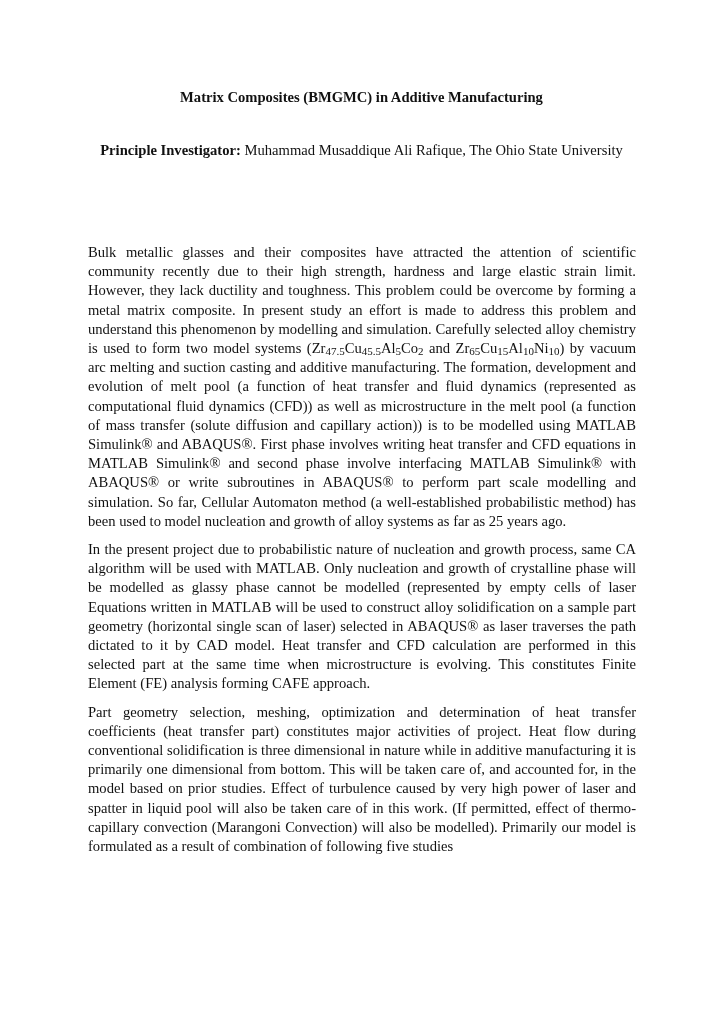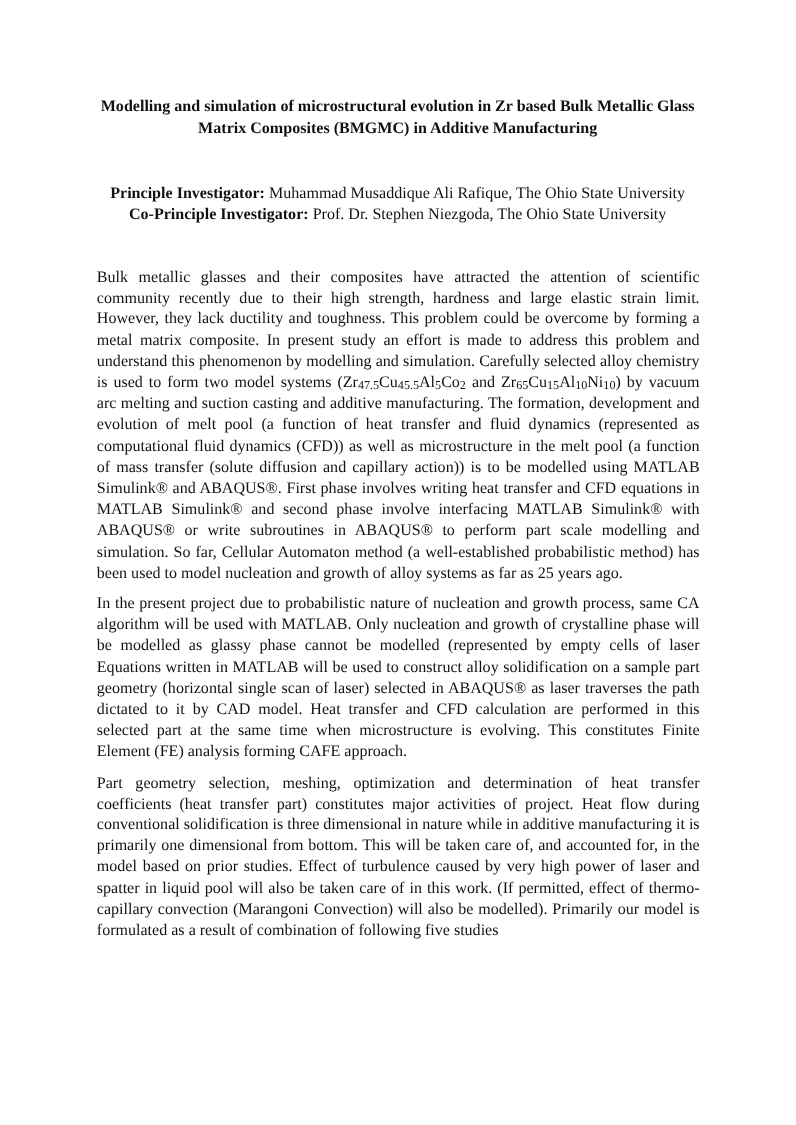--- a/index.html
+++ b/index.html
@@ -28,21 +28,21 @@
       top: 88px;
       width: 563px;
       text-align: center;
       font-weight: bold;
       font-size: 14.6px;
       line-height: 19.5px;
     }
     .investigators {
       position: absolute;
       left: 80px;
-      top: 167px;
+      top: 141px;
       width: 563px;
       text-align: center;
       font-size: 14.6px;
       line-height: 19.2px;
     }
     .investigators .line { display: block; white-space: nowrap; }
     .investigators b { font-weight: bold; }
     .body {
       position: absolute;
       left: 88px;
@@ -60,27 +60,25 @@
       vertical-align: -2px;
       line-height: 0;
     }
   </style>
 </head>
 <body>
 
 <div class="page">
 
   <div class="title">
-    <div>Modelling and simulation of microstructural evolution in Zr based Bulk Metallic Glass</div>
     <div>Matrix Composites (BMGMC) in Additive Manufacturing</div>
   </div>
 
   <div class="investigators">
     <span class="line"><b>Principle Investigator:</b><span> Muhammad Musaddique Ali Rafique, The Ohio State University</span></span>
-    <span class="line"><b>Co-Principle Investigator:</b><span> Prof. Dr. Stephen Niezgoda, The Ohio State University</span></span>
   </div>
 
   <div class="body">
     <p class="para"><span>Bulk metallic glasses and their composites have attracted the attention of scientific community recently due to their high strength, hardness and large elastic strain limit. However, they lack ductility and toughness. This problem could be overcome by forming a metal matrix composite. In present study an effort is made to address this problem and understand this phenomenon by modelling and simulation. Carefully selected alloy chemistry is used to form two model systems (</span><span><span>Zr</span><sub>47.5</sub><span>Cu</span><sub>45.5</sub><span>Al</span><sub>5</sub><span>Co</span><sub>2</sub></span><span> and </span><span><span>Zr</span><sub>65</sub><span>Cu</span><sub>15</sub><span>Al</span><sub>10</sub><span>Ni</span><sub>10</sub></span><span>) by vacuum arc melting and suction casting and additive manufacturing. The formation, development and evolution of melt pool (a function of heat transfer and fluid dynamics (represented as computational fluid dynamics (CFD)) as well as microstructure in the melt pool (a function of mass transfer (solute diffusion and capillary action)) is to be modelled using MATLAB Simulink® and ABAQUS®. First phase involves writing heat transfer and CFD equations in MATLAB Simulink® and second phase involve interfacing MATLAB Simulink® with ABAQUS® or write subroutines in ABAQUS® to perform part scale modelling and simulation. So far, Cellular Automaton method (a well-established probabilistic method) has been used to model nucleation and growth of alloy systems as far as 25 years ago.</span></p>
 
     <p class="para">In the present project due to probabilistic nature of nucleation and growth process, same CA algorithm will be used with MATLAB. Only nucleation and growth of crystalline phase will be modelled as glassy phase cannot be modelled (represented by empty cells of laser Equations written in MATLAB will be used to construct alloy solidification on a sample part geometry (horizontal single scan of laser) selected in ABAQUS® as laser traverses the path dictated to it by CAD model. Heat transfer and CFD calculation are performed in this selected part at the same time when microstructure is evolving. This constitutes Finite Element (FE) analysis forming CAFE approach.</p>
 
     <p class="para">Part geometry selection, meshing, optimization and determination of heat transfer coefficients (heat transfer part) constitutes major activities of project. Heat flow during conventional solidification is three dimensional in nature while in additive manufacturing it is primarily one dimensional from bottom. This will be taken care of, and accounted for, in the model based on prior studies. Effect of turbulence caused by very high power of laser and spatter in liquid pool will also be taken care of in this work. (If permitted, effect of thermo-capillary convection (Marangoni Convection) will also be modelled). Primarily our model is formulated as a result of combination of following five studies</p>
   </div>
 

